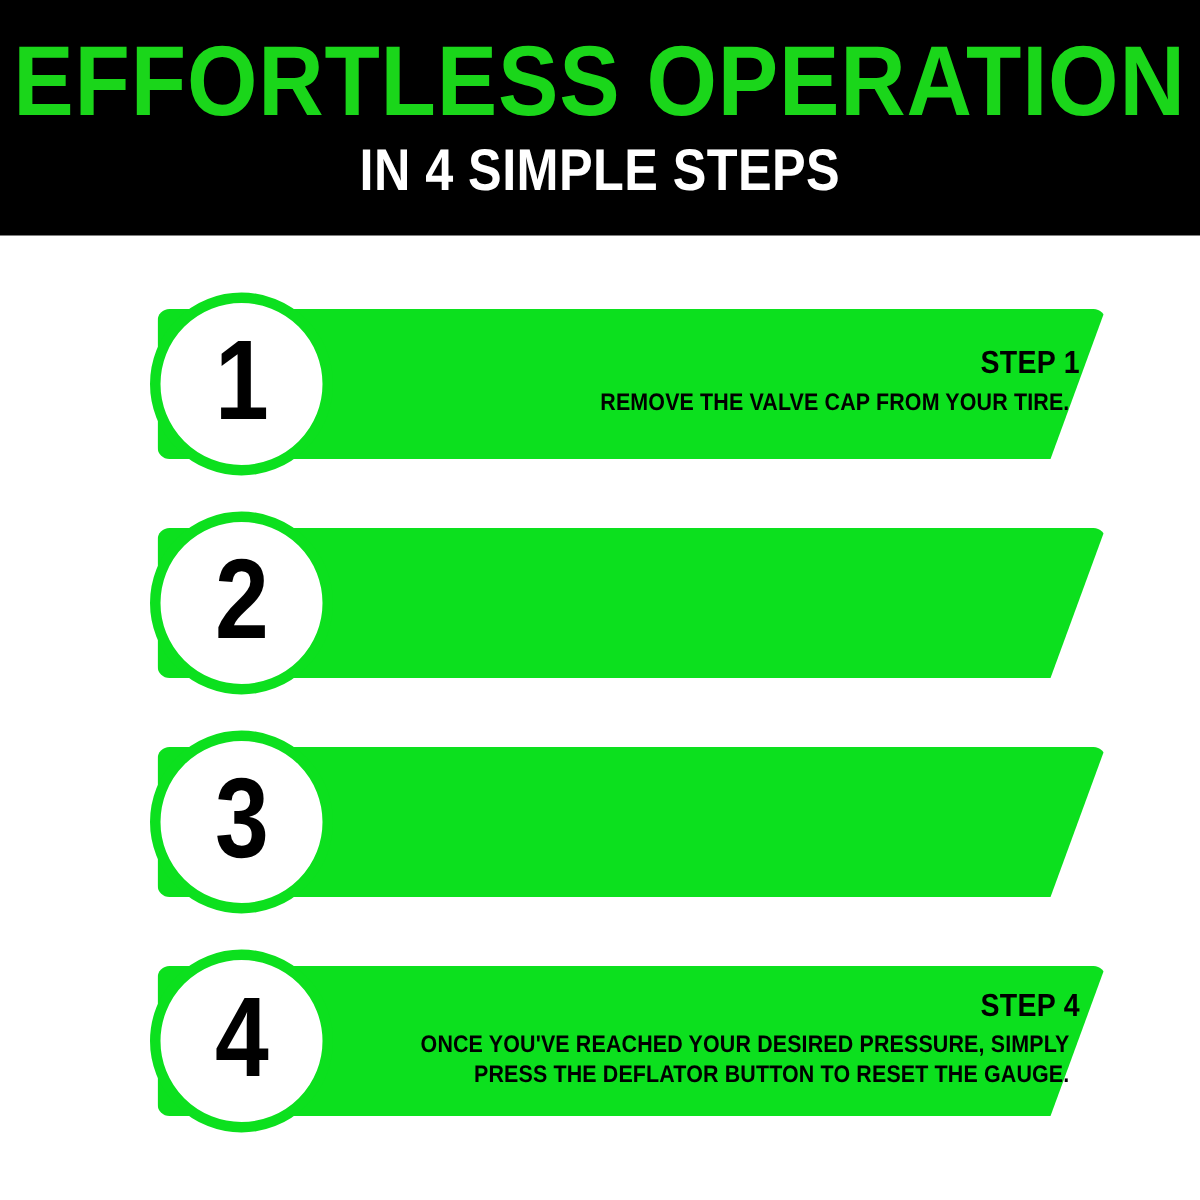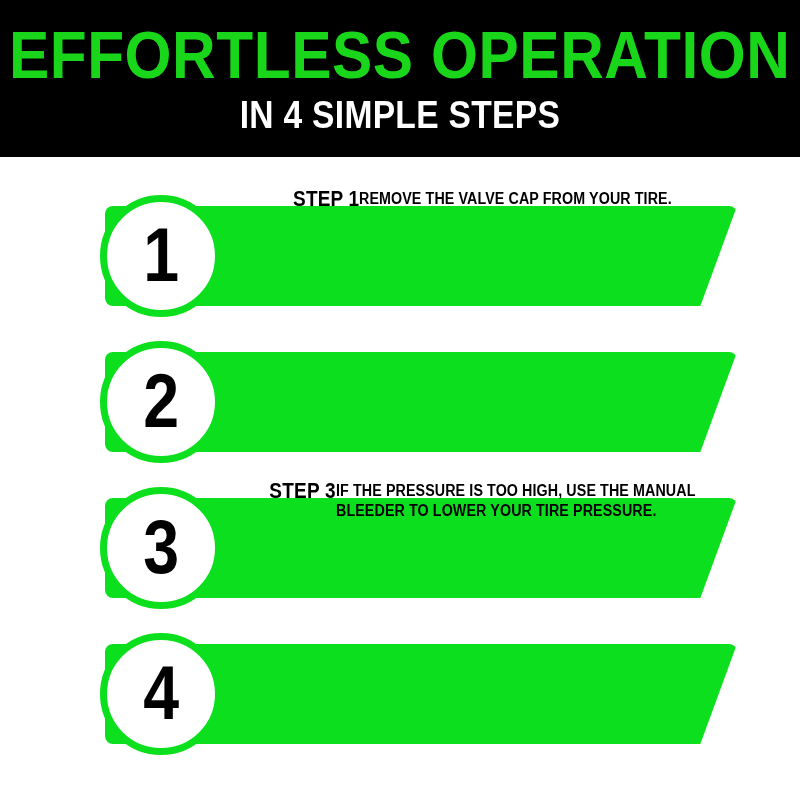--- a/index.html
+++ b/index.html
@@ -117,22 +117,23 @@
   }
 
   
   .step-text {
     position: absolute;
     left: 250px;
     top: 0;
     width: 470px;
     height: 122px;
     display: flex;
-    flex-direction: row;
+    flex-direction: column;
     justify-content: center;
+    text-align: right;
   }
   .step-heading {
     font-family: "Liberation Sans", sans-serif;
     font-weight: bold;
     font-size: 19px;
     line-height: 1.05;
     letter-spacing: 0.2px;
     color: #000000;
     transform: scaleY(1.12);
     transform-origin: left center;
@@ -180,28 +181,28 @@
       <div class="circle">
         <span class="circle-number">2</span>
       </div>
     </div>
 
     <div class="step-row r2">
       <div class="banner"></div>
       <div class="circle">
         <span class="circle-number">3</span>
       </div>
+    </div>
+
+    <div class="step-row r3">
+      <div class="banner"></div>
+      <div class="circle">
+        <span class="circle-number">4</span>
+      </div>
       <div class="step-text">
-        <div class="step-heading">STEP 3</div>
-        <div class="step-body">IF THE PRESSURE IS TOO HIGH, USE THE MANUAL
-BLEEDER TO LOWER YOUR TIRE PRESSURE.</div>
-      </div>
-    </div>
-
-    <div class="step-row r3">
-      <div class="banner"></div>
-      <div class="circle">
-        <span class="circle-number">4</span>
+        <div class="step-heading">STEP 4</div>
+        <div class="step-body">ONCE YOU'VE REACHED YOUR DESIRED PRESSURE, SIMPLY
+PRESS THE DEFLATOR BUTTON TO RESET THE GAUGE.</div>
       </div>
     </div>
 
   </div>
 </div>
 
 </body></html>

